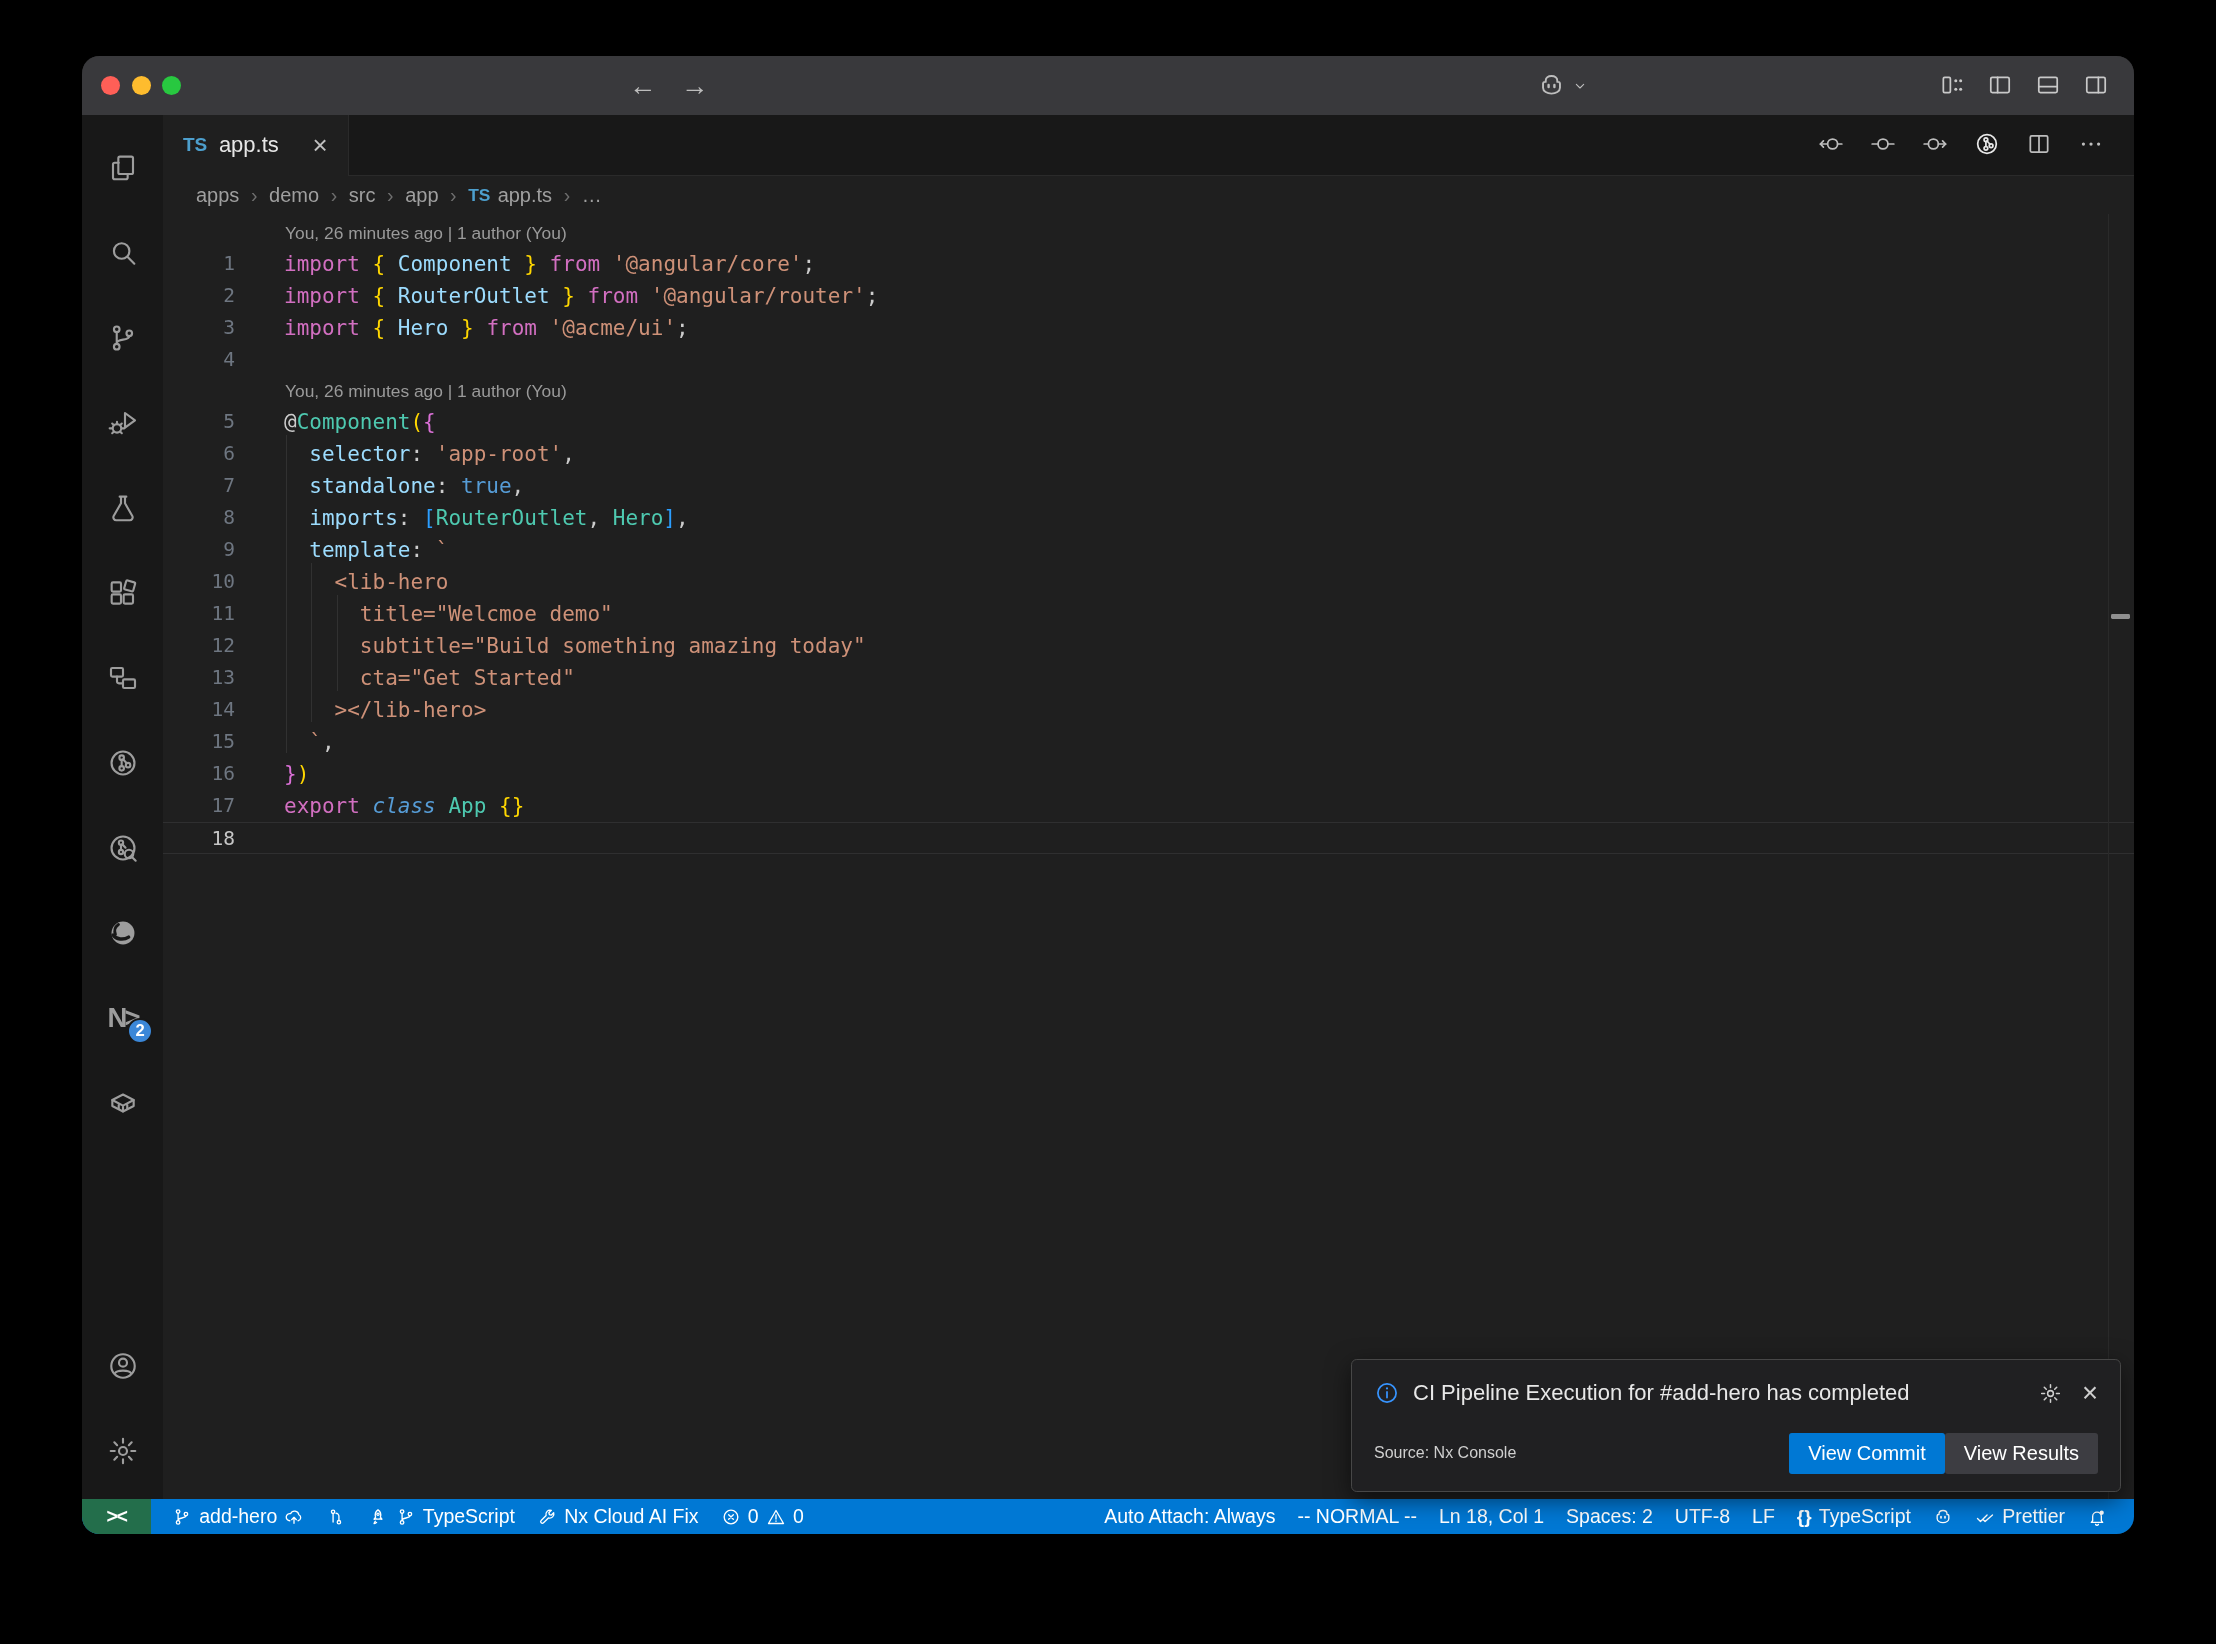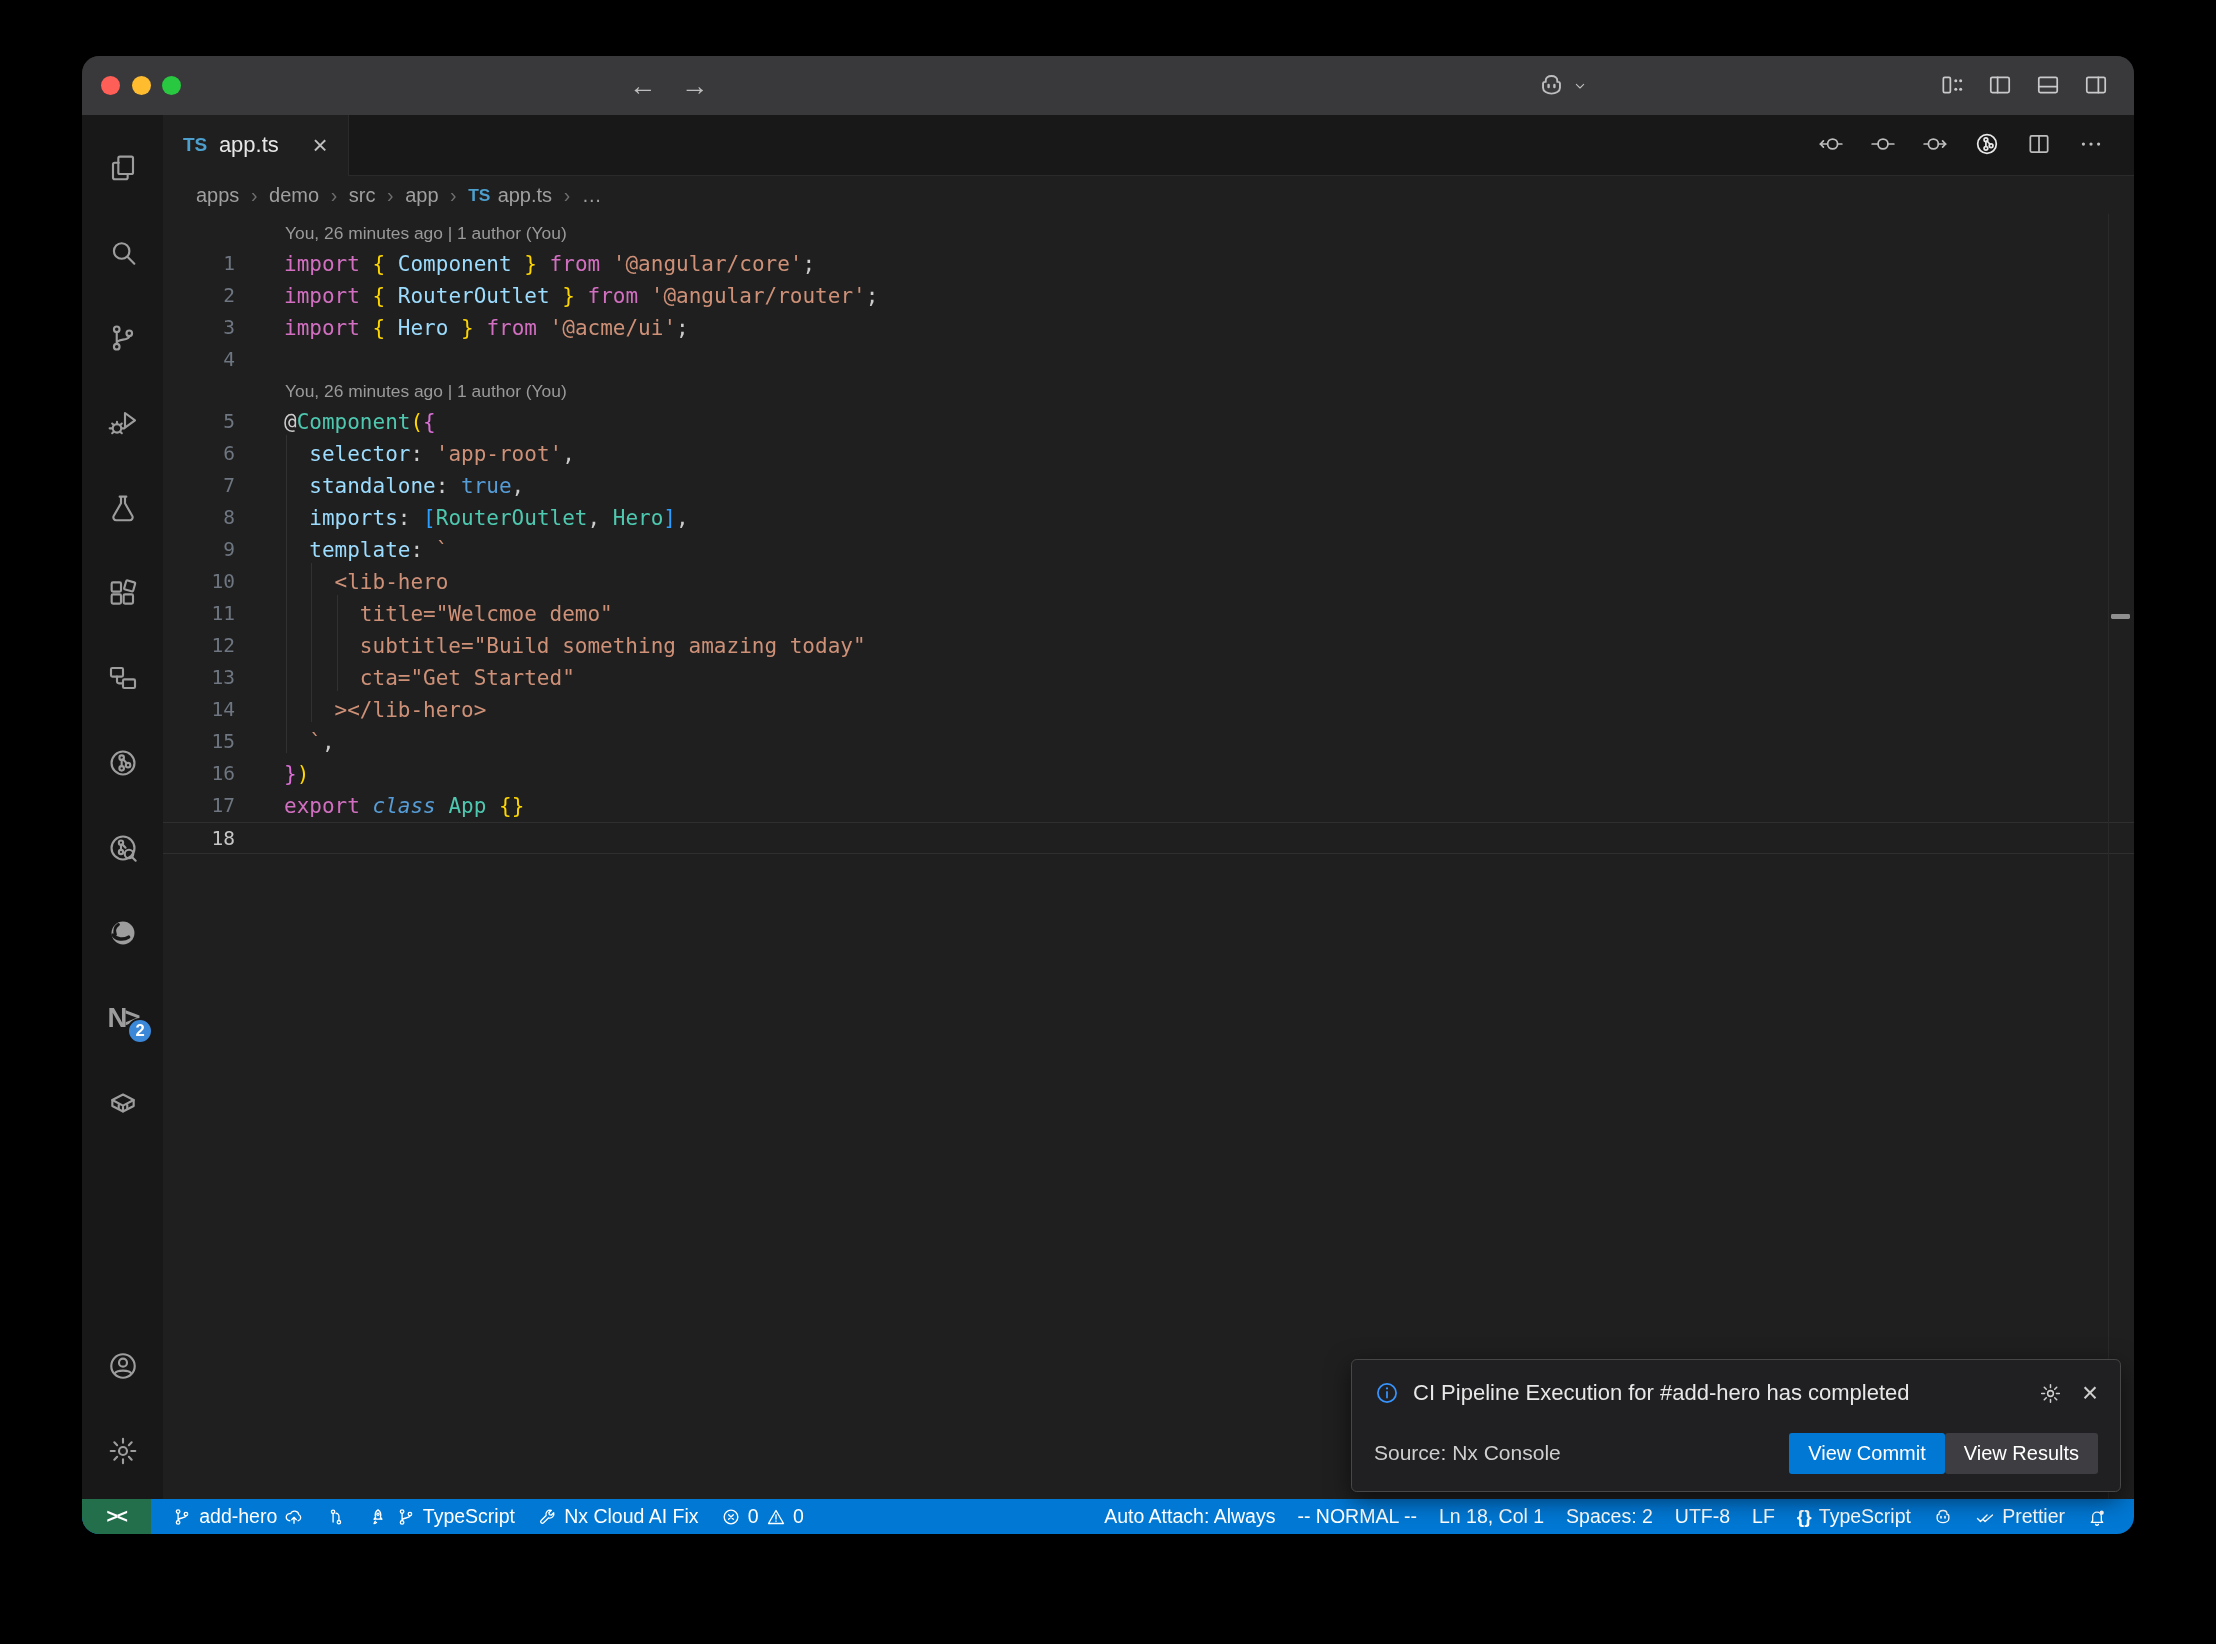--- a/index.html
+++ b/index.html
@@ -64,21 +64,21 @@
   .toast {
     position:absolute; right:13px; bottom:42px; width:770px; height:133px;
     background:#202022; border:0.7px solid #474747; border-radius:5.8px;
     box-shadow:0 7.2px 24.6px rgba(0,0,0,.55); padding:17.4px 22px;
     display:flex; flex-direction:column; justify-content:space-between; z-index:5;margin-top:32px;
   }
   .toast-head { display:flex; align-items:center; gap:13px; color:#e8e8e8; font-size:22px; }
   .toast-tools { margin-left:auto; display:flex; align-items:center; gap:20px; color:#cfcfcf; }
   .toast-close { font-size:27.5px; color:#cfcfcf; }
   .toast-foot { display:flex; align-items:center; }
-  .toast-src { color:#cfcfcf; font-size:21px; }
+  .toast-src { color:#cfcfcf; font-size:16px; }
   .btns { margin-left:auto; display:flex; }
   .btn { height:41px; padding:0 19px; display:flex; align-items:center; font-size:20px; border-radius:2.9px; color:#fff; }
   
   .statusbar { flex:0 0 35px; display:flex; align-items:center; color:#fff; font-size:19.5px; }
   .remote { width:69px; height:35px; display:flex; align-items:center; justify-content:center; font-weight:bold; font-size:19.5px; letter-spacing:-1.4px; }
   .sb-group-left { display:flex; align-items:flex-start; padding-left:10px; height:100%; }
   .sb-group-right { margin-left:auto; display:flex; align-items:center; padding-right:16px; height:100%; }
   .sb-item { display:flex; align-items:center; gap:7.2px; padding:0 11px; height:100%; white-space:nowrap; }
   .txicon { font-weight:bold; font-size:19px; }
 </style>

